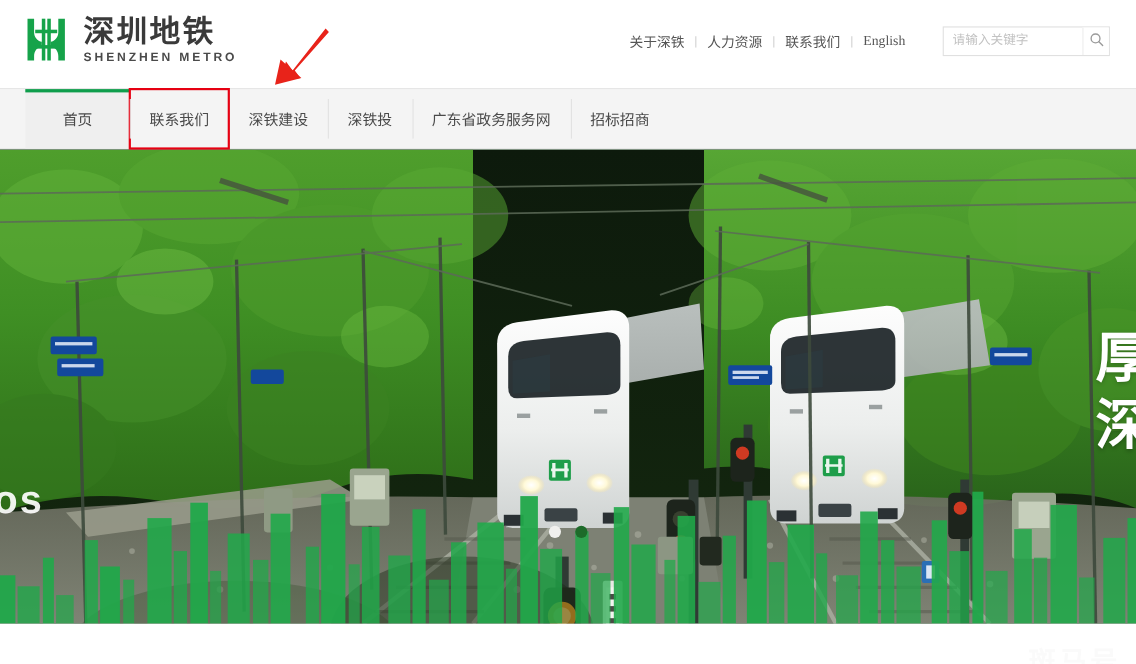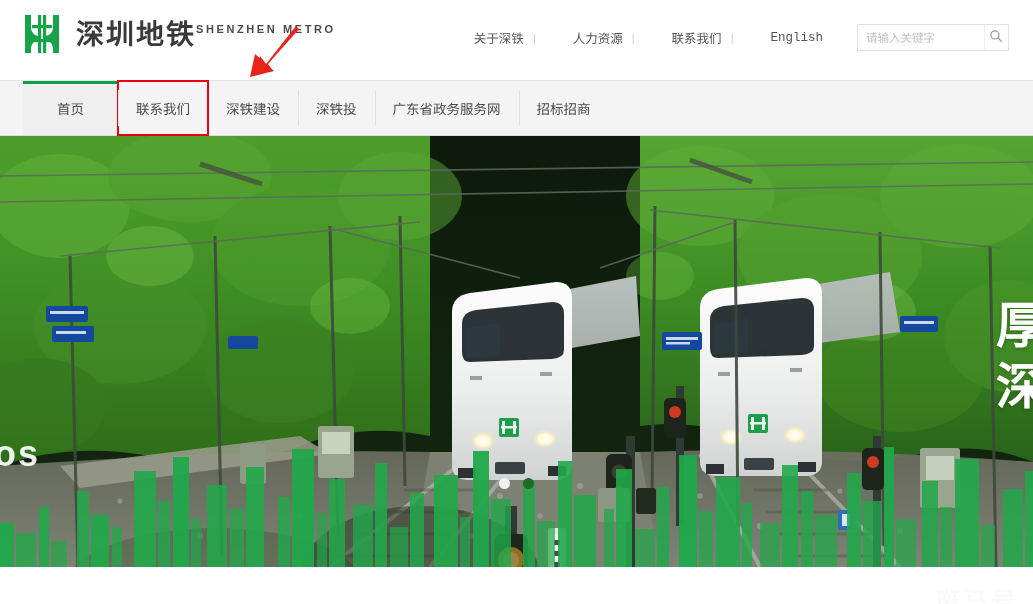--- a/index.html
+++ b/index.html
@@ -30,20 +30,21 @@
     align-items: center;
     gap: 10px;
   }
   .logo-mark {
     width: 48px;
     height: 44px;
     flex: 0 0 auto;
   }
   .logo-text-wrap {
     display: flex;
+    flex-direction: column;
     justify-content: center;
     padding-top: 2px;
   }
   .logo-cn {
     font-family: "DejaVu Sans", "Liberation Sans", sans-serif;
     font-size: 28px;
     font-weight: 700;
     color: #3a3a3a;
     letter-spacing: 2px;
     line-height: 1.05;
@@ -63,22 +64,21 @@
     top: 28px;
     display: flex;
     align-items: center;
     font-size: 12.5px;
     color: #555;
     white-space: nowrap;
   }
   .top-links a {
     color: #555;
     text-decoration: none;
-    font-family: Liberation Mono, monospace;
-    margin-left: 28px;
+    font-family: Liberation Serif, serif;
   }
   .top-sep {
     color: #cfcfcf;
     margin: 0 9px;
     font-size: 11px;
   }
 
   .search-box {
     position: absolute;
     right: 24px;
@@ -91,21 +91,21 @@
     align-items: stretch;
     box-sizing: border-box;
   }
   .search-input {
     flex: 1 1 auto;
     border: 0;
     outline: 0;
     padding: 0 8px;
     font-size: 11.5px;
     color: #999;
-    font-family: Liberation Serif, serif;
+    font-family: Liberation Mono, monospace;
     background: transparent;
     min-width: 0;
   }
   .search-input::placeholder { color: #c2c2c2; }
   .search-btn {
     width: 31px;
     border: 0;
     border-left: 1px solid #ededed;
     background: #fff;
     cursor: pointer;

